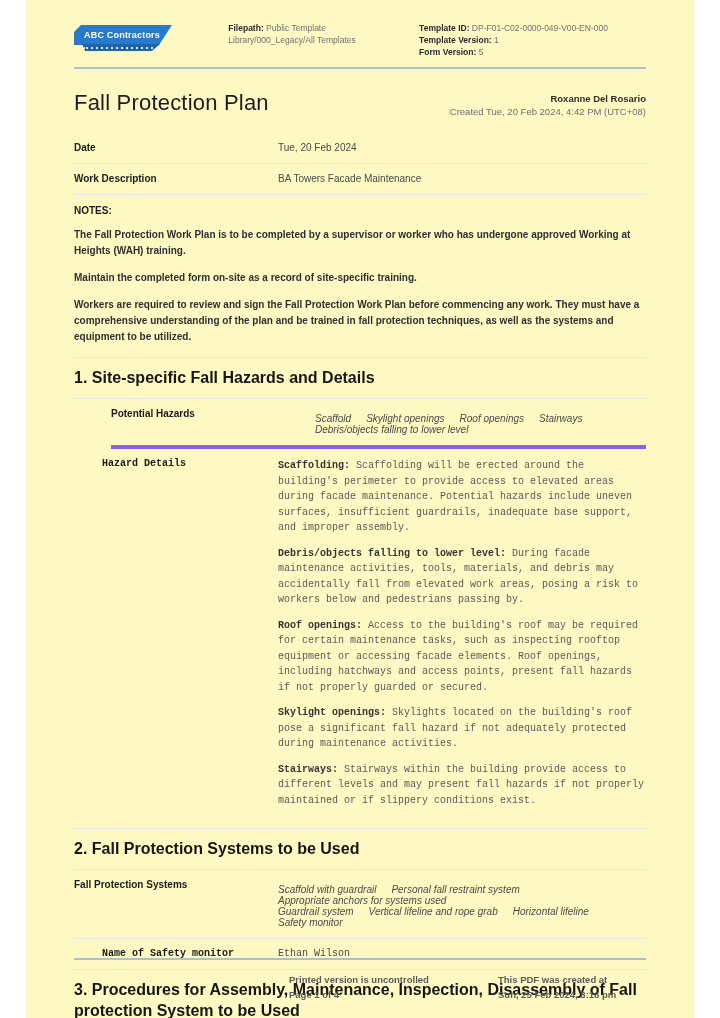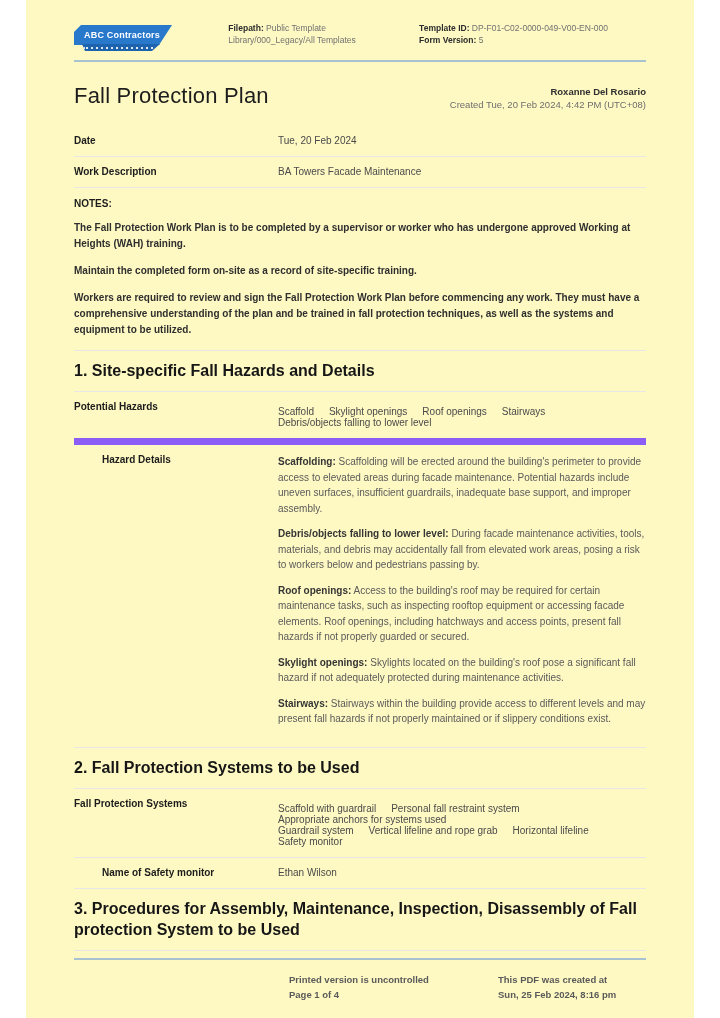--- a/index.html
+++ b/index.html
@@ -39,35 +39,35 @@
   .doc-title { font-size:22px; font-weight:400; color:#1d1d1d; letter-spacing:.2px; }
   .creator { text-align:right; padding-top:2px; }
   .creator .author { font-size:9.5px; font-weight:bold; color:#2e2e2e; line-height:13px; }
   .creator .created { font-size:9.5px; color:#6e6e6e; line-height:13px; }
 
   
   .field-table { margin-top:15px; }
   .frow { display:flex; padding:9px 0 10px 0; border-bottom:1px solid #e7e7e7;gap:32px; }
   .frow .flabel { width:172px; flex:none; font-size:10px; font-weight:bold; color:#1c1c1c; }
   .frow .fvalue { font-size:10px; color:#4a4a4a; }
-  .indent1 { padding-left:28px; }
+  .indent1 { padding-left:28px;font-family:Liberation Mono, monospace; }
   .indent1 .flabel { width:144px; }
 
   
   .notes { margin-top:8px; }
   .notes-heading { font-size:10px; font-weight:bold; color:#1c1c1c; padding-top:2px; }
   .notes p { font-size:10px; font-weight:bold; color:#2f2f2f; line-height:16px; margin-top:11px; max-width:610px; }
 
   
   .sec-divider { border:none; border-top:1px solid #e7e7e7; }
   .section-heading { font-size:16px; font-weight:bold; color:#161616; padding:9px 0 10px 0; line-height:21px; }
   .mt10 { margin-top:12px; }
 
   .inline-list { display:flex; flex-wrap:wrap; }
-  .inline-list span { margin-right:15px; font-size:10px; color:#4a4a4a; white-space:nowrap; }
+  .inline-list span { margin-right:15px; font-size:10px; color:#4a4a4a; white-space:nowrap;font-style:italic; }
   .vpush { padding-top:5px; }
 
   .hazard-paras { max-width:400px; }
   .hazard-paras p { font-size:10px; line-height:15.5px; color:#5a5a5a; margin-bottom:10px; }
   .hazard-paras p b { color:#353535; }
   .systems-line2 { }
   .heading-narrow { max-width:600px; }
 
   
   .footer { position:absolute; left:48px; right:48px; top:958px; }
@@ -83,20 +83,21 @@
   <div class="header">
     <div class="logo-wrap">
       <div class="logo-main">ABC Contractors</div>
       <div class="logo-strip"></div>
     </div>
     <div class="meta-block meta-filepath">
       <div class="meta-row"><b>Filepath:</b> <span>Public Template Library/000_Legacy/All Templates</span></div>
     </div>
     <div class="meta-block meta-template">
       <div class="meta-row"><b>Template ID:</b> <span>DP-F01-C02-0000-049-V00-EN-000</span></div>
+      <div class="meta-row"><b>Template Version:</b> <span>1</span></div>
       <div class="meta-row"><b>Form Version:</b> <span>5</span></div>
     </div>
   </div>
   <hr class="rule-blue">
 
   <div class="title-row">
     <div class="doc-title">Fall Protection Plan</div>
     <div class="creator">
       <div class="author">Roxanne Del Rosario</div>
       <div class="created">Created Tue, 20 Feb 2024, 4:42 PM (UTC+08)</div>
@@ -118,21 +119,21 @@
     <div class="notes-heading">NOTES:</div>
     <p>The Fall Protection Work Plan is to be completed by a supervisor or worker who has undergone approved Working at Heights (WAH) training.</p>
     <p>Maintain the completed form on-site as a record of site-specific training.</p>
     <p>Workers are required to review and sign the Fall Protection Work Plan before commencing any work. They must have a comprehensive understanding of the plan and be trained in fall protection techniques, as well as the systems and equipment to be utilized.</p>
   </div>
 
   <hr class="sec-divider mt10">
   <div class="section-heading">1. Site-specific Fall Hazards and Details</div>
   <hr class="sec-divider">
 
-  <div class="frow" style="border-bottom:7px solid #8b5cf6;">
+  <div class="frow" style="border-bottom:4px solid #8b5cf6;margin-left:37px;">
     <div class="flabel">Potential Hazards</div>
     <div class="inline-list vpush">
       <span>Scaffold</span>
       <span>Skylight openings</span>
       <span>Roof openings</span>
       <span>Stairways</span>
       <span>Debris/objects falling to lower level</span>
     </div>
   </div>
 

